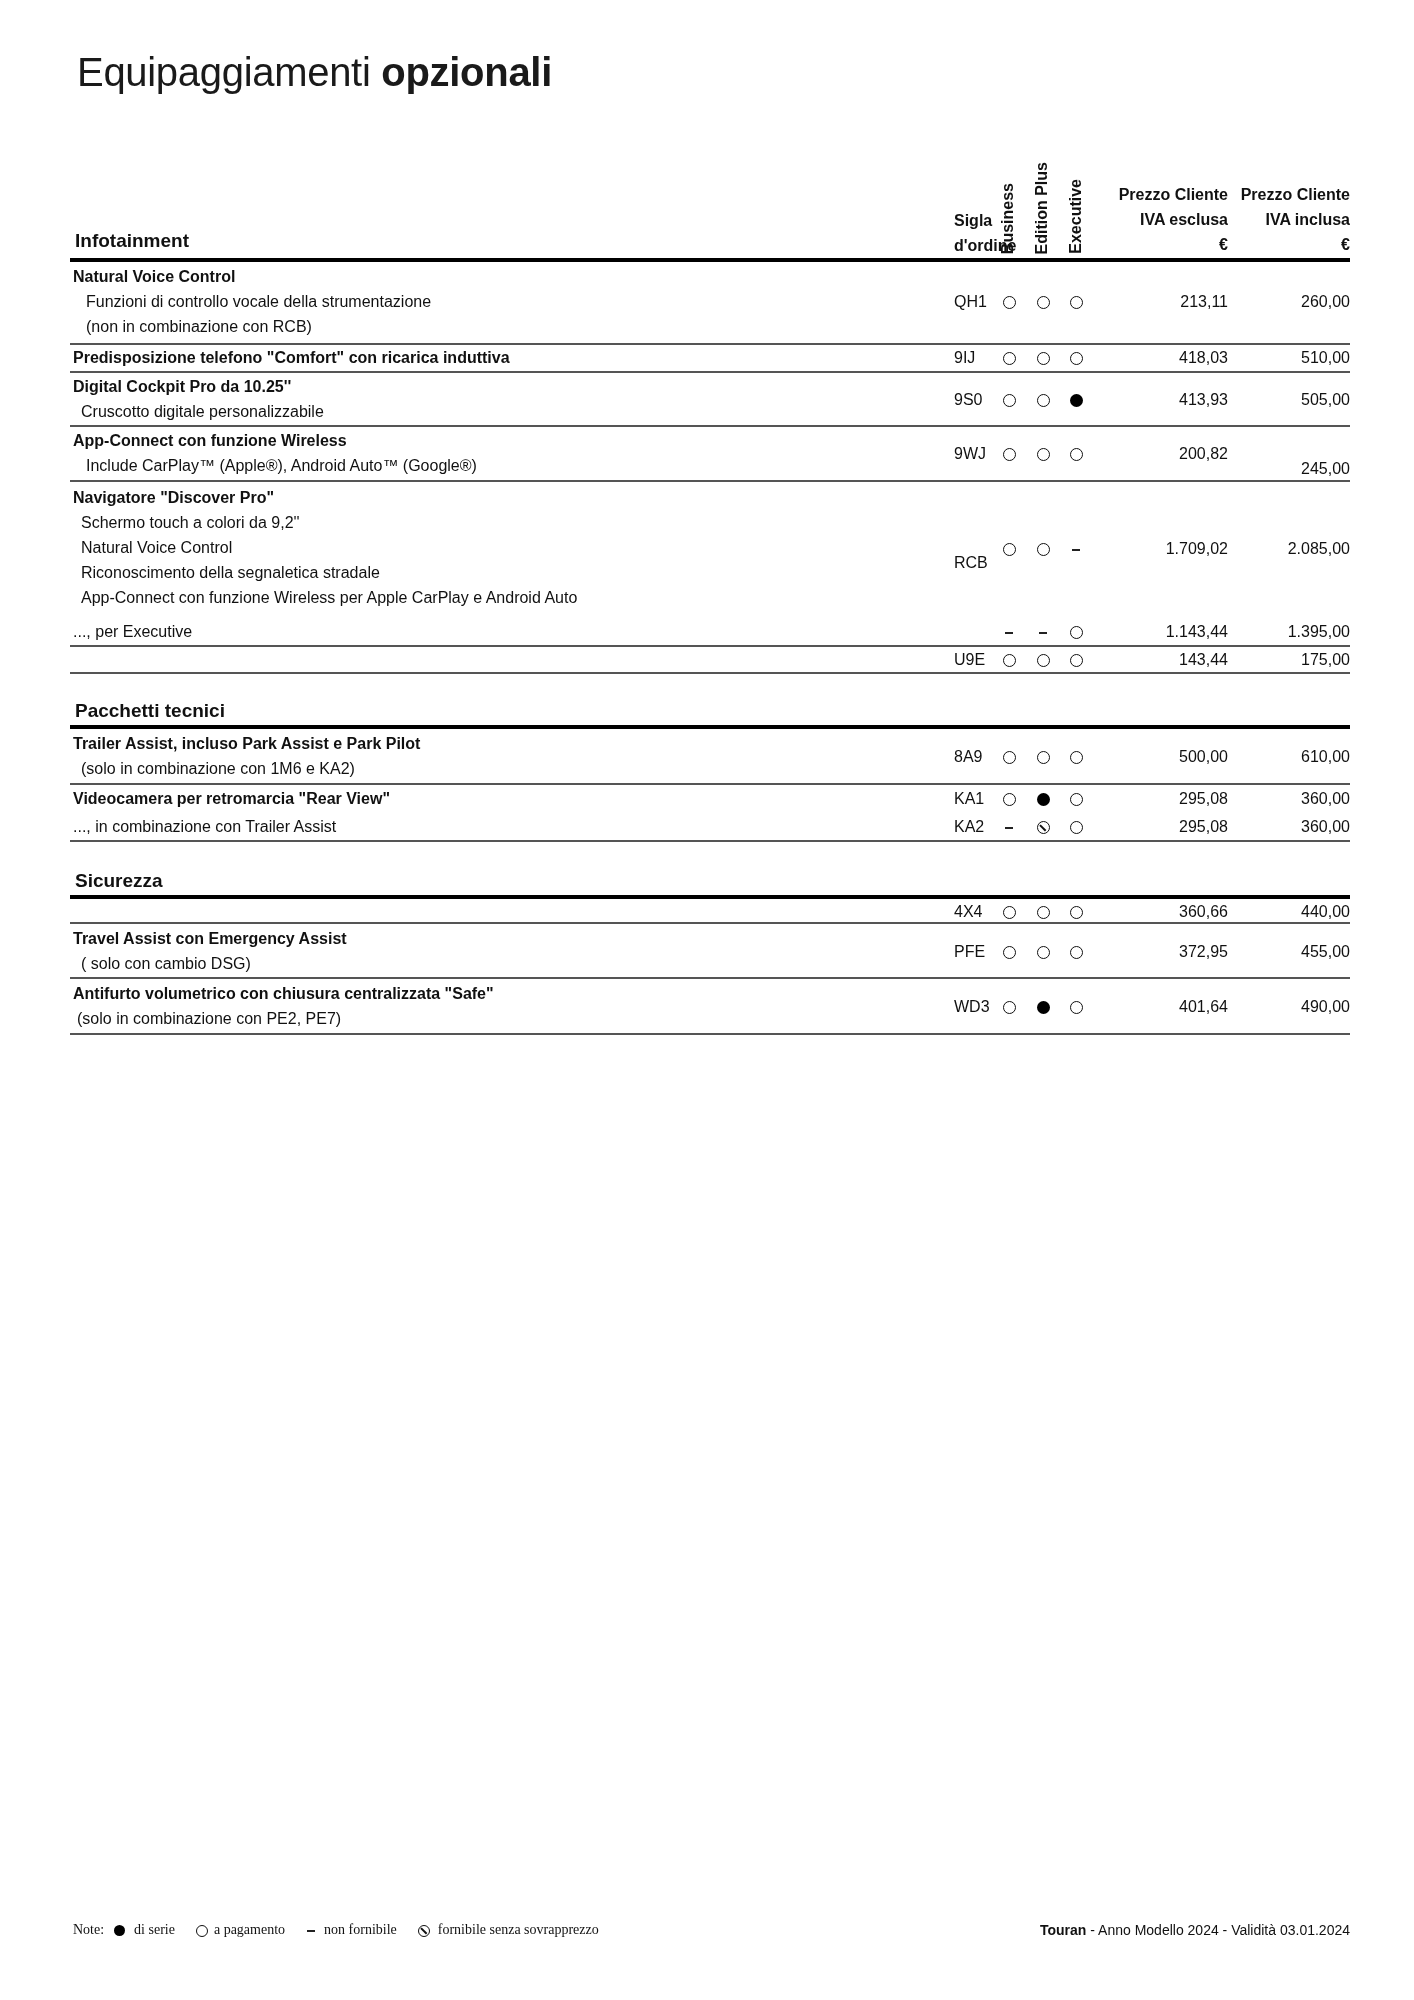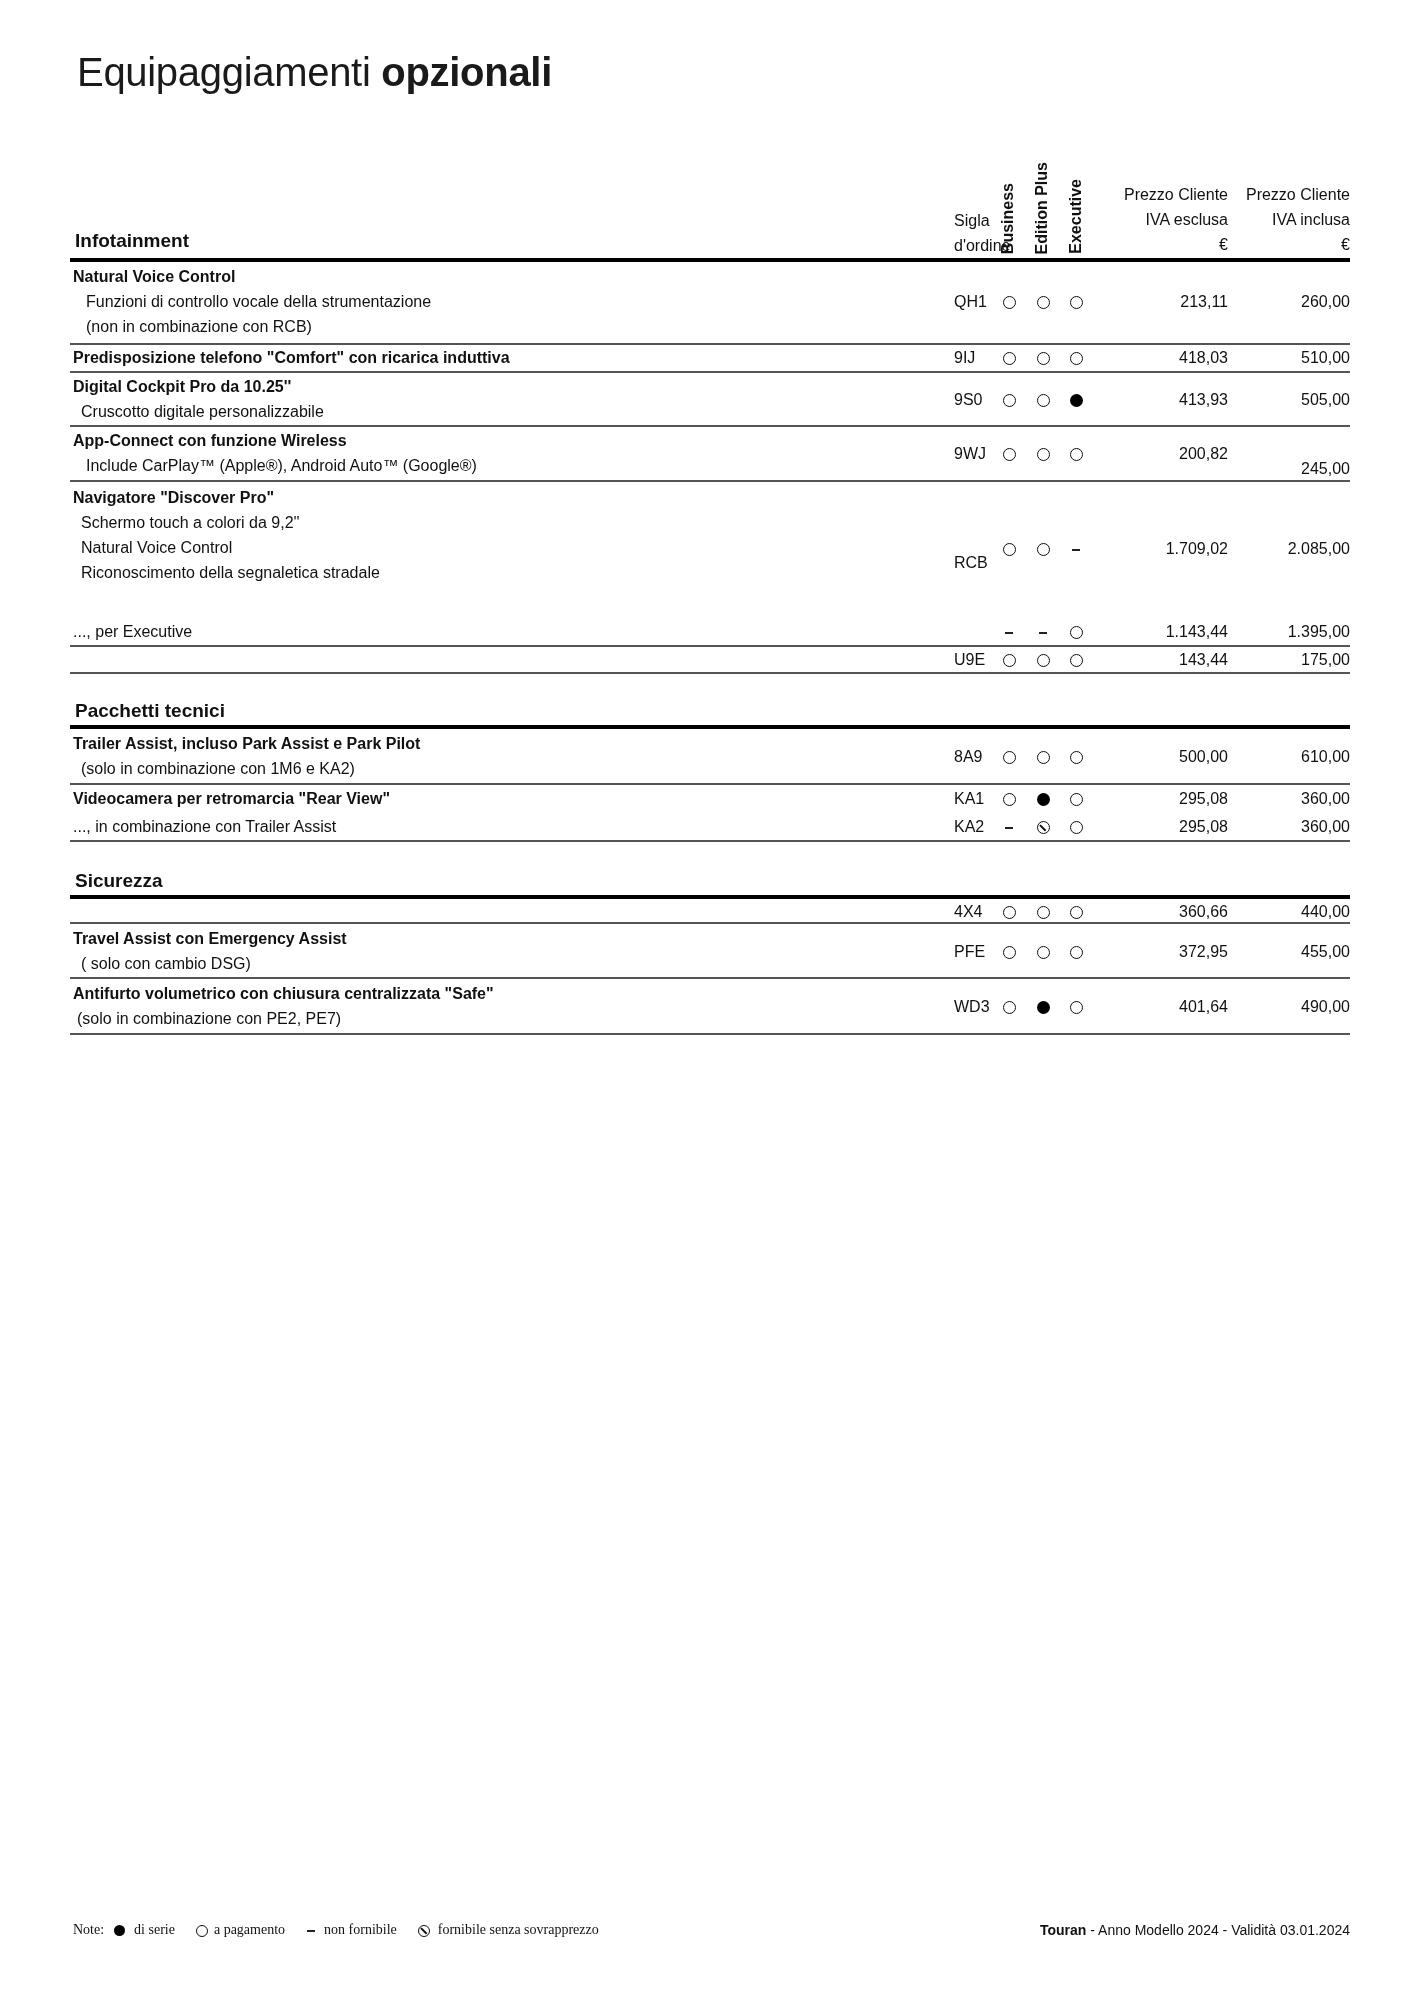--- a/index.html
+++ b/index.html
@@ -21,21 +21,21 @@
   .col-b { position: absolute; left: 930px; width: 18px; text-align: center; }
   .col-e { position: absolute; left: 964px; width: 18px; text-align: center; }
   .col-x { position: absolute; left: 997px; width: 18px; text-align: center; }
   .col-p1 { position: absolute; right: 122px; text-align: right; }
   .col-p2 { position: absolute; right: 0px; text-align: right; }
 
   .header-block { position: absolute; left: 0; width: 1280px; height: 100px; }
   .section-title {
     position: absolute; left: 5px; font-size: 19px; font-weight: 700; color: #111;
   }
-  .hdr-text { font-size: 16px; font-weight: 400; line-height: 25px; }
+  .hdr-text { font-size: 16px; font-weight: 700; line-height: 25px; }
   .vert {
     position: absolute; bottom: 6px; writing-mode: vertical-rl; transform: rotate(180deg);
     font-size: 16px; font-weight: 700; white-space: nowrap;
   }
   .thick-rule { position: absolute; left: 0; width: 1280px; height: 4px; background: #000; }
   .thin-rule { position: absolute; left: 0; width: 1280px; height: 2px; background: #555; }
 
   .row { position: absolute; left: 0; width: 1280px; font-size: 16px; }
   .row .line { position: absolute; left: 3px; white-space: nowrap; line-height: 25px; }
   .row .line.bold { font-weight: 700; }
@@ -140,20 +140,21 @@
     <div class="cell col-p1" style="top:13px;">200,82</div>
     <div class="cell col-p2" style="top:28px;">245,00</div>
   </div>
   <div class="thin-rule" style="top:480px;"></div>
 
   <div class="row" style="top:485px; height:130px;">
     <div class="line bold" style="top:0px;">Navigatore "Discover Pro"</div>
     <div class="line ind2" style="top:25px;">Schermo touch a colori da 9,2''</div>
     <div class="line ind2" style="top:50px;">Natural Voice Control</div>
     <div class="line ind2" style="top:75px;">Riconoscimento della segnaletica stradale</div>
+    <div class="line ind2" style="top:100px;">App-Connect con funzione Wireless per Apple CarPlay e Android Auto</div>
     <div class="cell col-code" style="top:65px;">RCB</div>
     <div class="cell col-b" style="top:51px;"><span class="sym open"></span></div>
     <div class="cell col-e" style="top:51px;"><span class="sym open"></span></div>
     <div class="cell col-x" style="top:51px;"><span class="sym dash"></span></div>
     <div class="cell col-p1" style="top:51px;">1.709,02</div>
     <div class="cell col-p2" style="top:51px;">2.085,00</div>
   </div>
 
   <div class="row" style="top:619px; height:26px;">
     <div class="line" style="top:0px;">..., per Executive</div>

